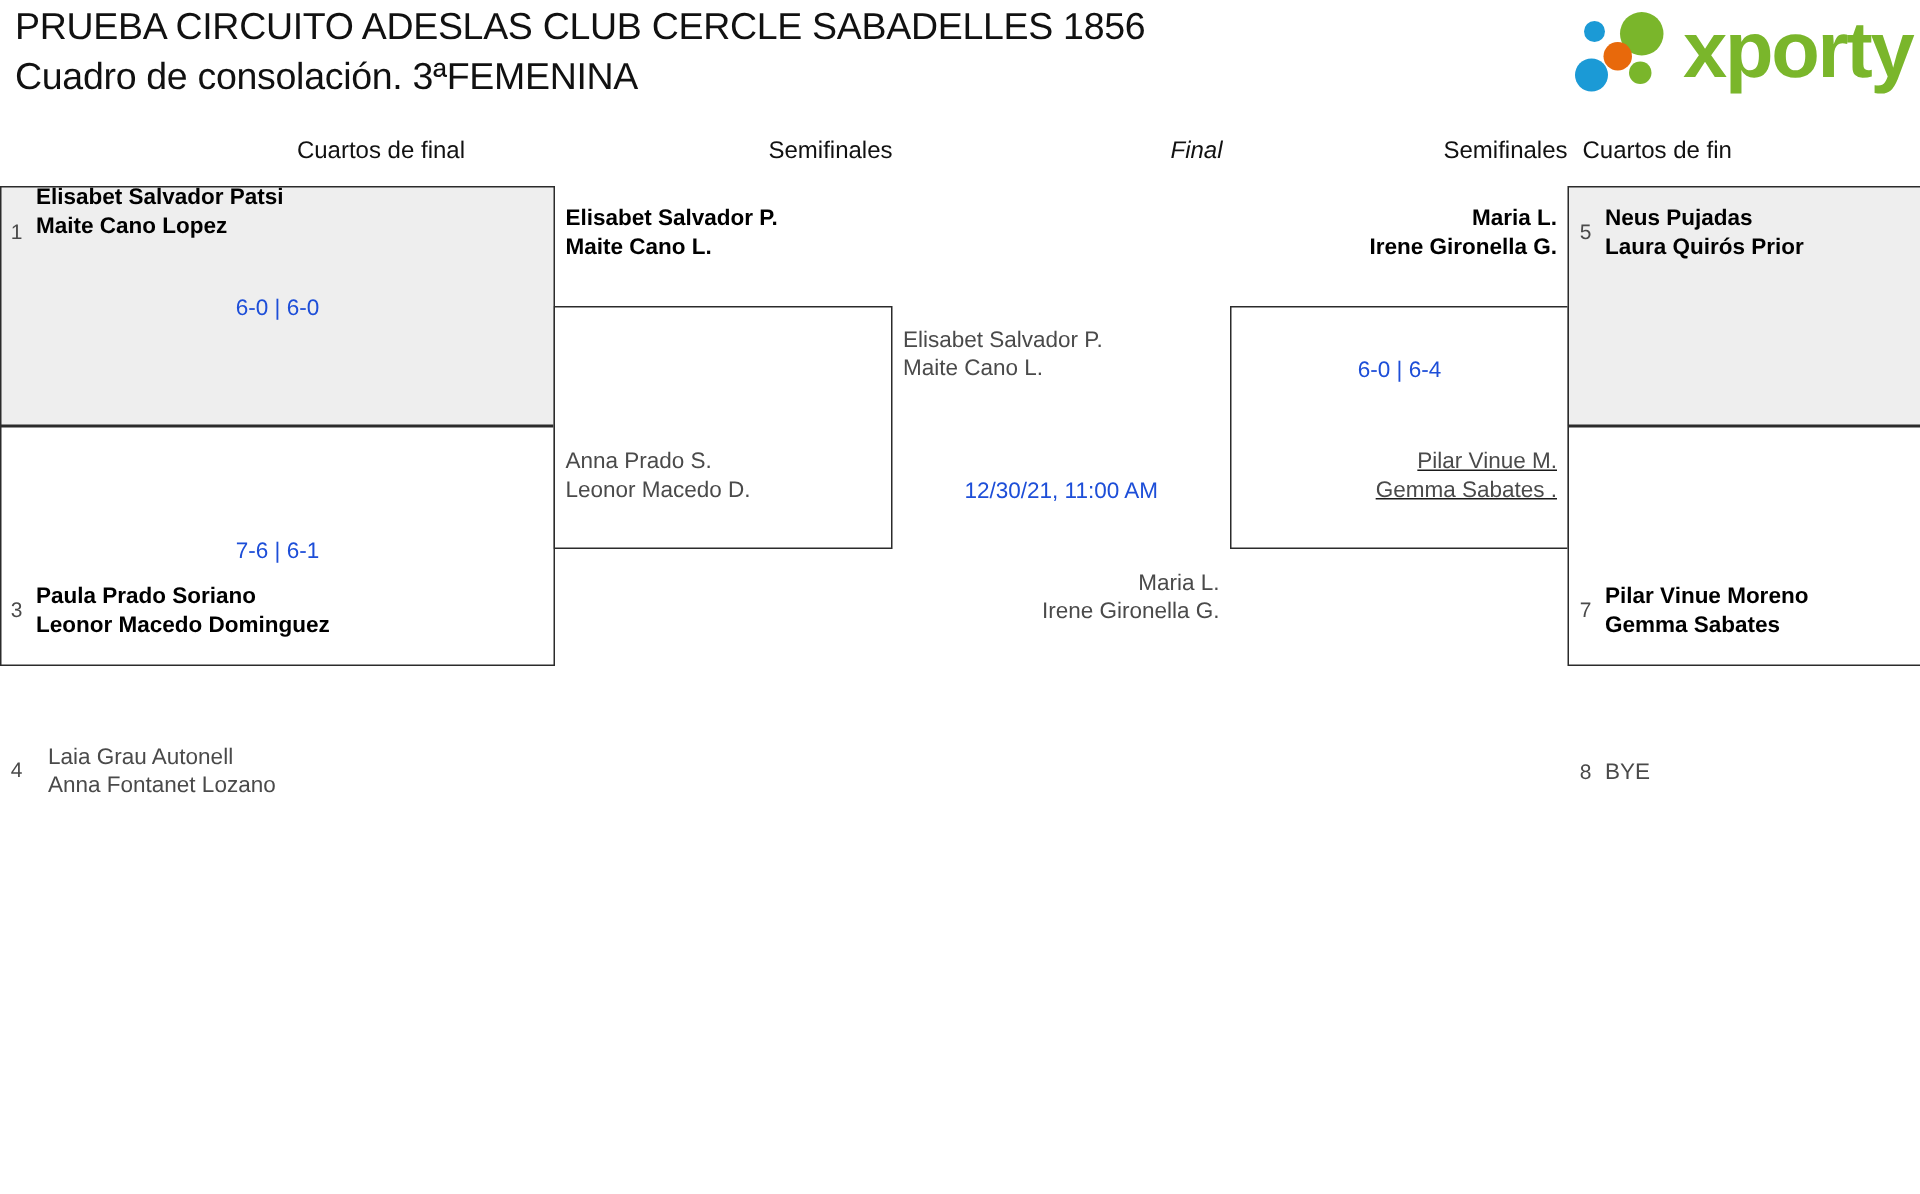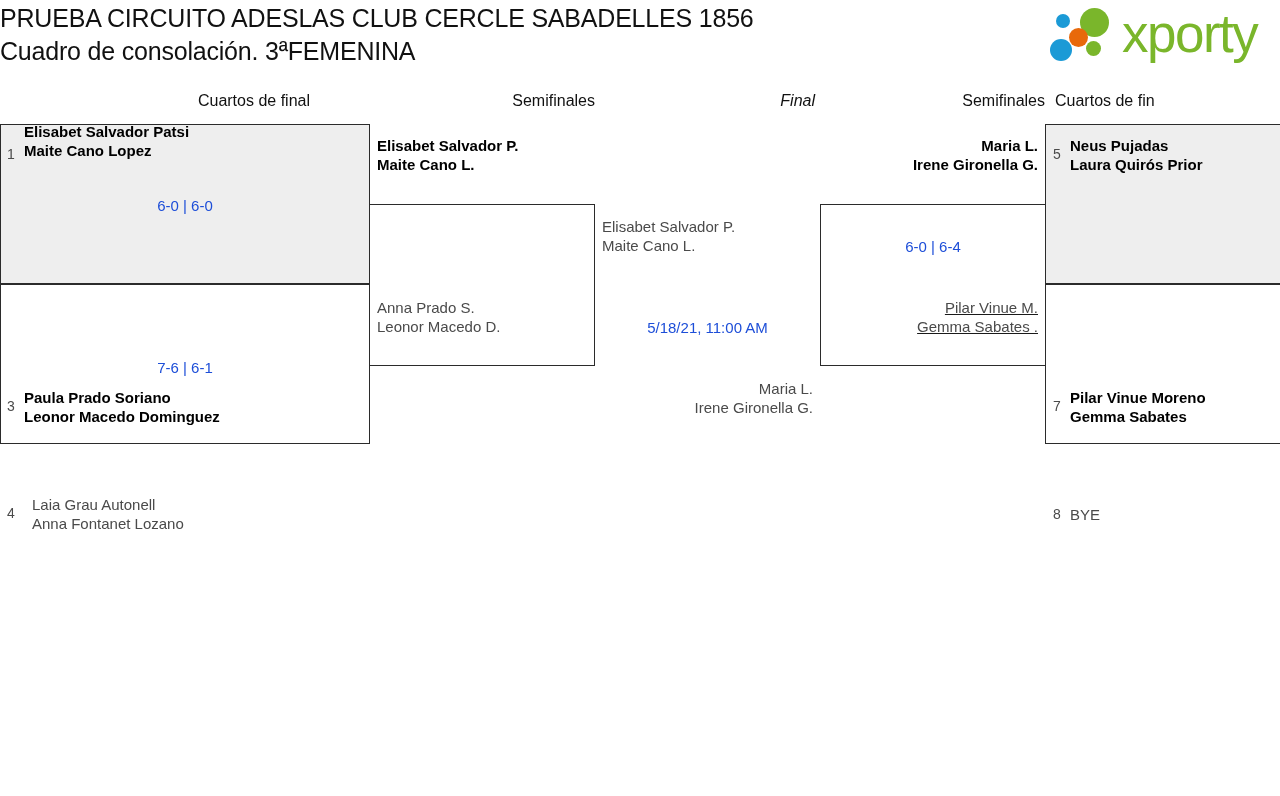--- a/index.html
+++ b/index.html
@@ -20,20 +20,21 @@
   #header {
     position: relative;
     width: 1280px;
     height: 90px;
   }
   #title-block {
     position: absolute;
     left: 0px;
     top: 2px;
     width: 1000px;
+    padding-left: 10px;
   }
   .title-line {
     font-size: 25px;
     font-weight: 400;
     line-height: 33px;
     letter-spacing: -0.2px;
     color: #111111;
     white-space: nowrap;
   }
   #logo {
@@ -52,21 +53,21 @@
   }
   .dot {
     position: absolute;
     border-radius: 50%;
   }
   #logo-word {
     position: absolute;
     left: 74px;
     top: -2px;
     font-size: 53px;
-    font-weight: 400;
+    font-weight: 700;
     letter-spacing: -1.5px;
     color: #7ab62b;
     line-height: 64px;
   }
 
   
   .round-header {
     position: absolute;
     top: 96px;
     font-size: 16px;
@@ -209,21 +210,21 @@
   <div class="team loser" style="left:377px; top:208px;">
     <span class="ln">Anna Prado S.</span>
     <span class="ln">Leonor Macedo D.</span>
   </div>
 
   <div class="team loser" style="left:602px; top:127px;">
     <span class="ln">Elisabet Salvador P.</span>
     <span class="ln">Maite Cano L.</span>
   </div>
 
-  <div class="score" style="left:600px; top:228px; width:215px;">5/18/21, 11:00 AM</div>
+  <div class="score" style="left:600px; top:228px; width:215px;">12/30/21, 11:00 AM</div>
 
   <div class="team loser right" style="left:585px; top:289px; width:228px;">
     <span class="ln">Maria L.</span>
     <span class="ln">Irene Gironella G.</span>
   </div>
 
   <div class="box" style="left:820px; top:114px; width:226px; height:162px;"></div>
 
   <div class="team winner right" style="left:828px; top:46px; width:210px;">
     <span class="ln">Maria L.</span>

